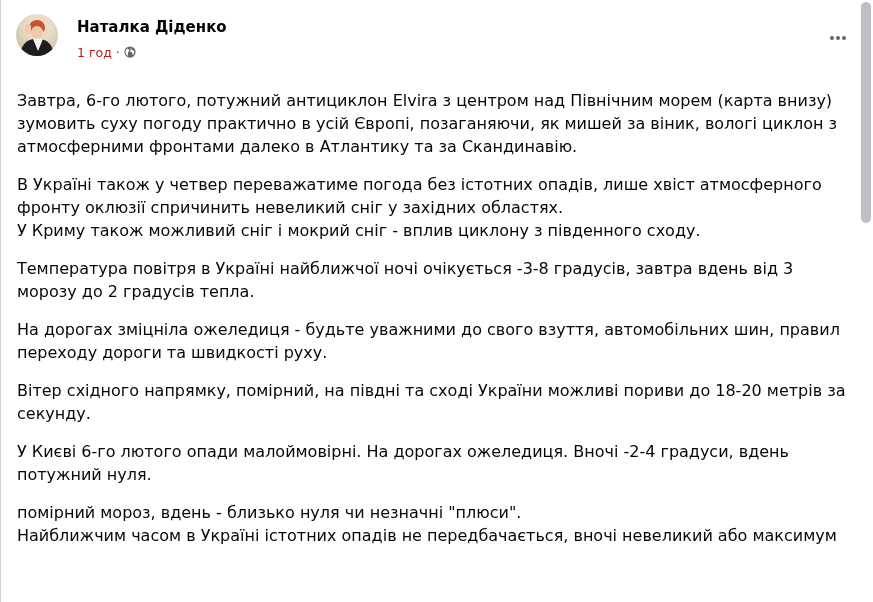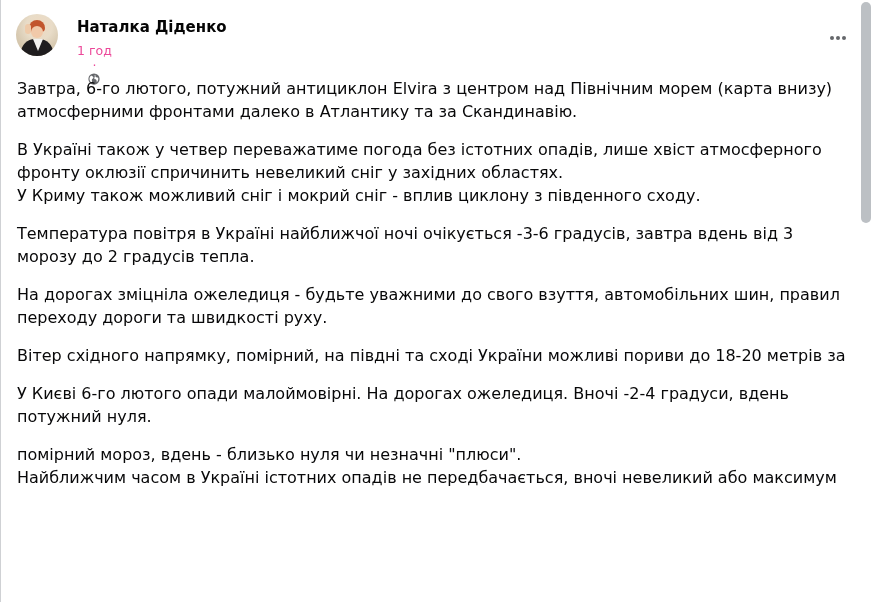--- a/index.html
+++ b/index.html
@@ -97,23 +97,22 @@
     cursor: pointer;
   }
   .meta {
     position: absolute;
     left: 77px;
     top: 43px;
     height: 18px;
     display: flex;
     align-items: center;
     font-size: 12.5px;
-    color: #ec4899;
+    color: #b91c1c;
     white-space: nowrap;
-    flex-direction: column;
   }
   .meta .timestamp { cursor: pointer; }
   .meta .dot { margin: 0 4px; }
   .globe-icon {
     width: 12px;
     height: 12px;
     display: inline-block;
   }
   .more-button {
     position: absolute;
@@ -137,21 +136,21 @@
   .content {
     position: absolute;
     left: 17px;
     top: 77px;
     width: 840px;
     font-size: 16px;
     line-height: 23px;
     color: #080809;
   }
   .content p {
-    margin: 0 0 15px 0;
+    margin: 12px 0 15px 0;
     white-space: nowrap;
   }
   .content p .ln {
     display: block;
   }
   .scrollbar-track {
     position: absolute;
     left: 859px;
     top: 0;
     width: 14px;
@@ -200,37 +199,39 @@
 
   <div class="more-button">
     <span class="d"></span>
     <span class="d"></span>
     <span class="d"></span>
   </div>
 
   <div class="content">
     <p>
       <span class="ln">Завтра, 6-го лютого, потужний антициклон Elvira з центром над Північним морем (карта внизу)</span>
+      <span class="ln">зумовить суху погоду практично в усій Європі, позаганяючи, як мишей за віник, вологі циклон з</span>
       <span class="ln">атмосферними фронтами далеко в Атлантику та за Скандинавію.</span>
     </p>
     <p>
       <span class="ln">В Україні також у четвер переважатиме погода без істотних опадів, лише хвіст атмосферного</span>
       <span class="ln">фронту оклюзії спричинить невеликий сніг у західних областях.</span>
       <span class="ln">У Криму також можливий сніг і мокрий сніг - вплив циклону з південного сходу.</span>
     </p>
     <p>
-      <span class="ln">Температура повітря в Україні найближчої ночі очікується -3-6 градусів, завтра вдень від 3</span>
+      <span class="ln">Температура повітря в Україні найближчої ночі очікується -3-8 градусів, завтра вдень від 3</span>
       <span class="ln">морозу до 2 градусів тепла.</span>
     </p>
     <p>
       <span class="ln">На дорогах зміцніла ожеледиця - будьте уважними до свого взуття, автомобільних шин, правил</span>
       <span class="ln">переходу дороги та швидкості руху.</span>
     </p>
     <p>
       <span class="ln">Вітер східного напрямку, помірний, на півдні та сході України можливі пориви до 18-20 метрів за</span>
+      <span class="ln">секунду.</span>
     </p>
     <p>
       <span class="ln">У Києві 6-го лютого опади малоймовірні. На дорогах ожеледиця. Вночі -2-4 градуси, вдень</span>
       <span class="ln">потужний нуля.</span>
     </p>
     <p>
       <span class="ln">помірний мороз, вдень - близько нуля чи незначні "плюси".</span>
       <span class="ln">Найближчим часом в Україні істотних опадів не передбачається, вночі невеликий або максимум</span>
     </p>
   </div>

